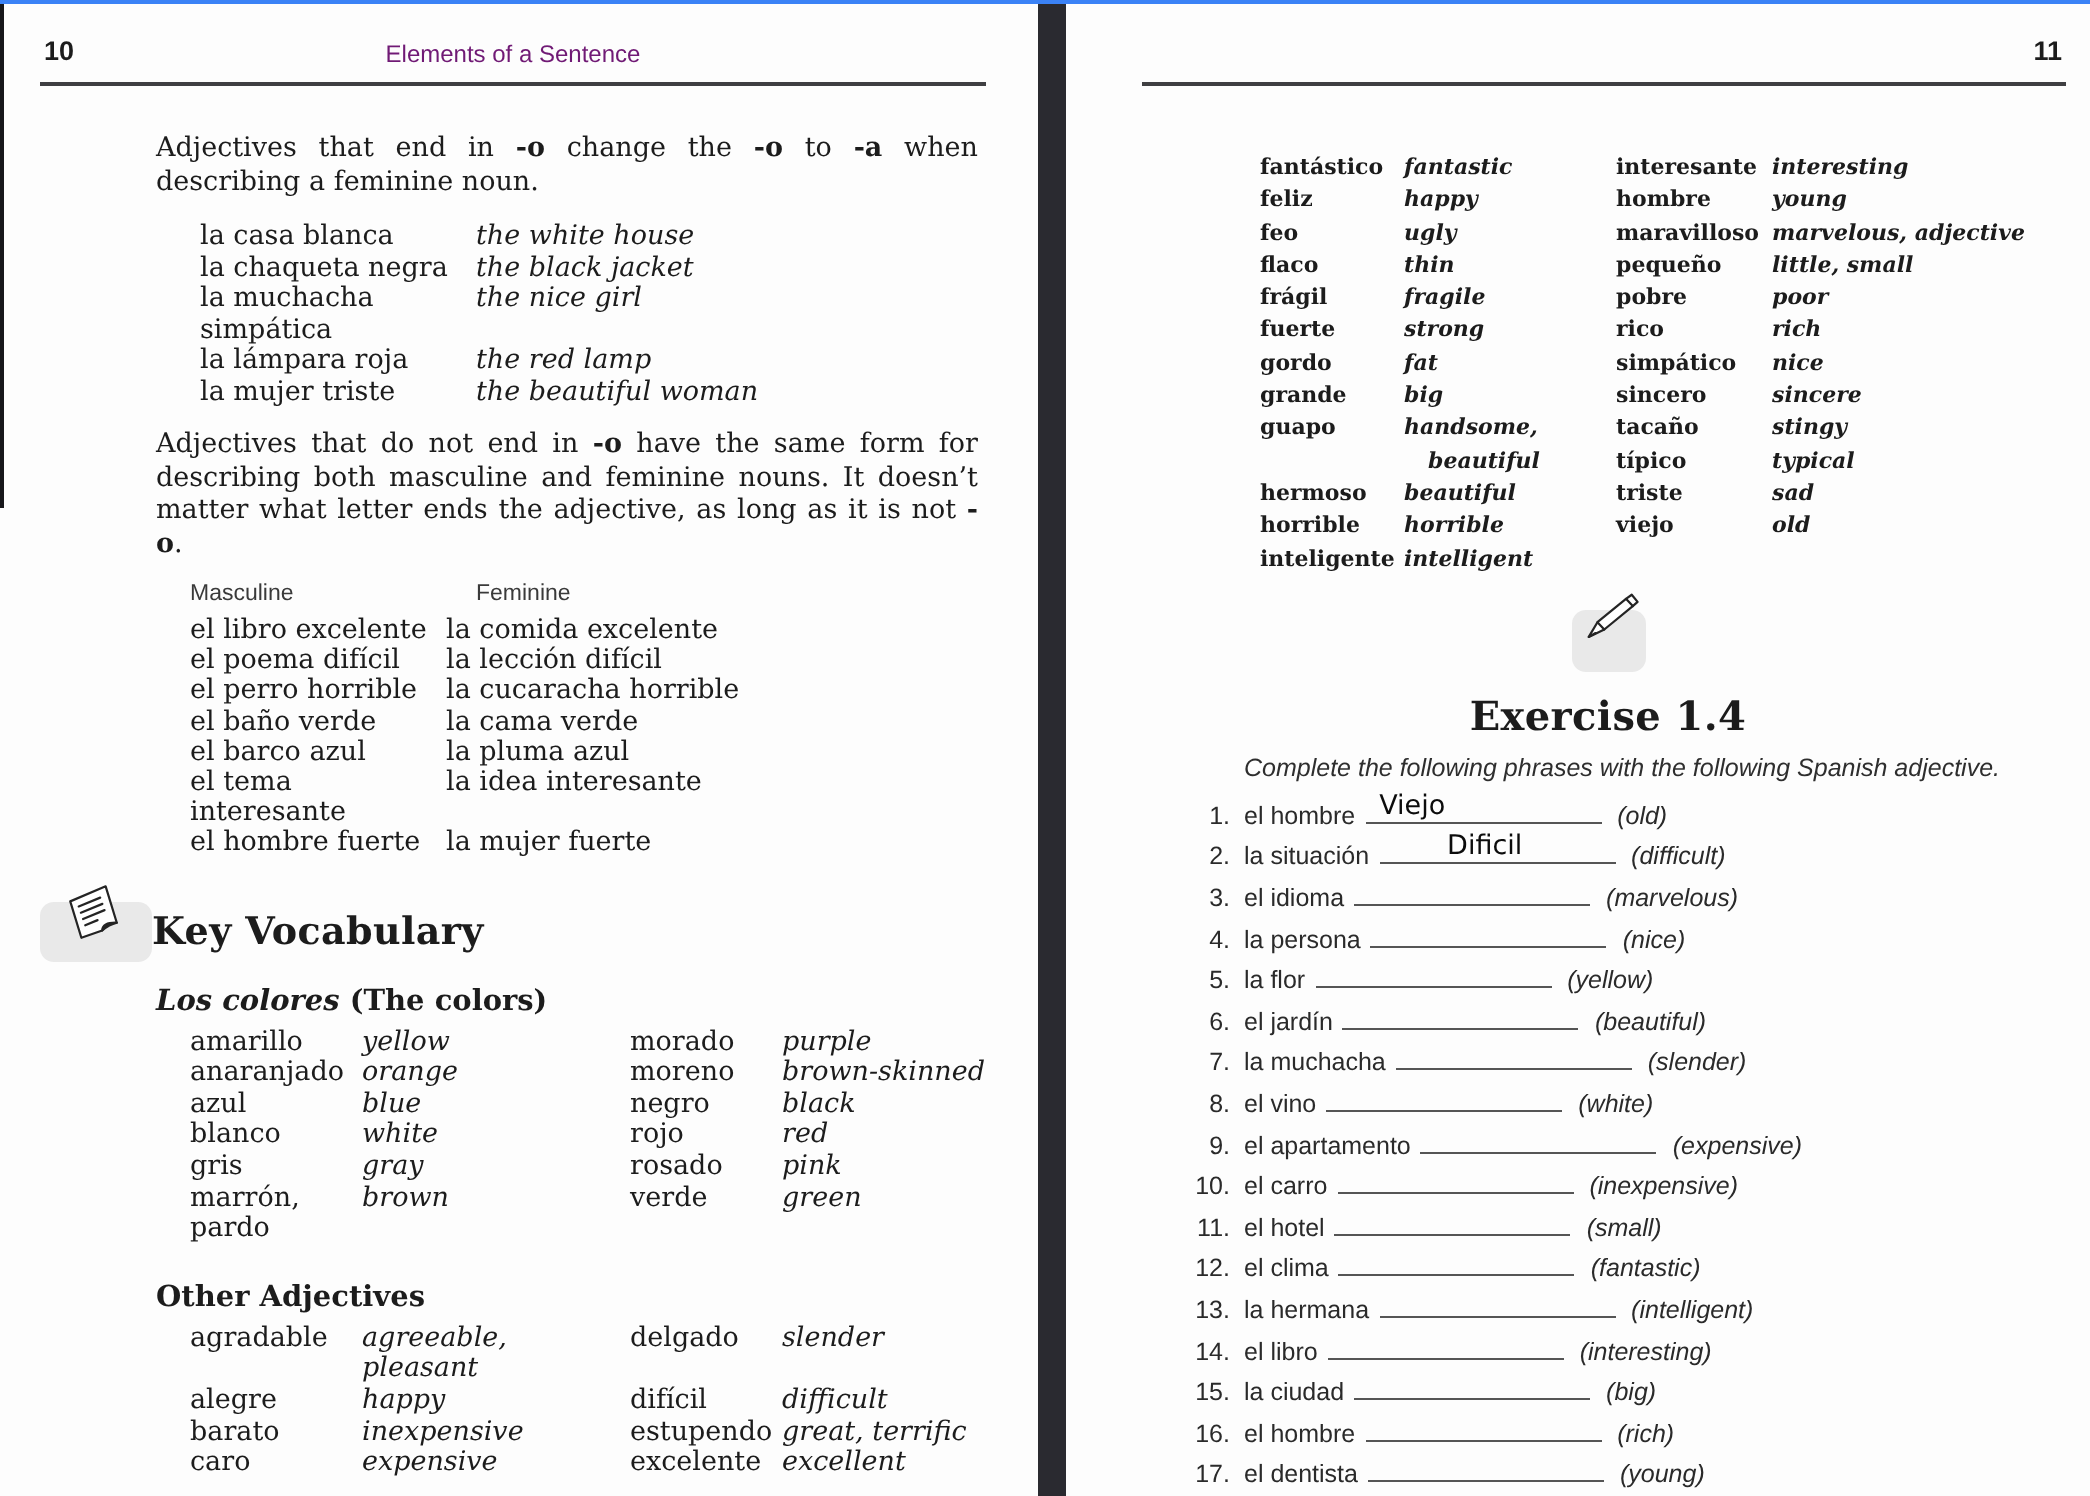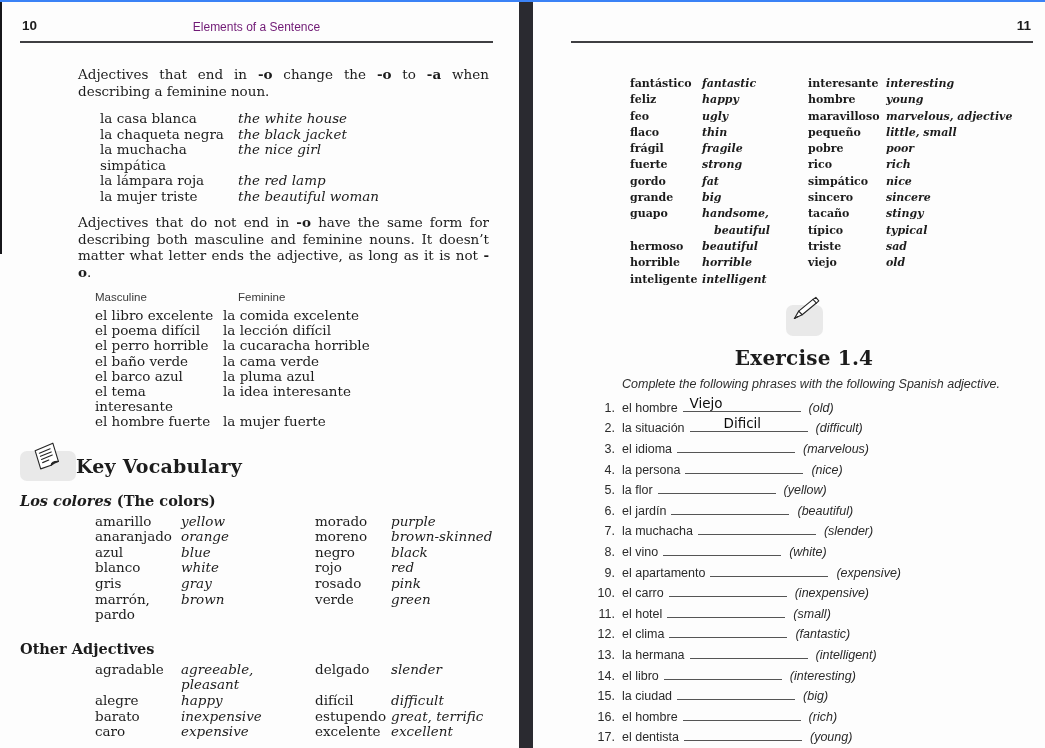--- a/index.html
+++ b/index.html
@@ -43,21 +43,21 @@
 
   .kv-head { display:flex; align-items:center; margin-top:21px; }
   .badge { position:relative; background:#e9e9e9; border-radius:7px; }
   .badge.kv { width:56px; height:30px; }
   .badge.ex { width:37px; height:31px; }
   .badge svg { position:absolute; }
   .badge.kv svg { top:-13px; left:8px; }
   .badge.ex svg { top:-13px; left:1px; }
   .kv-title { font-size:19px; font-weight:bold; letter-spacing:0.2px; }
 
-  .sub-title { margin-top:11px; font-size:14.5px; font-weight:bold; }
+  .sub-title { margin-left:58px; margin-top:11px; font-size:14.5px; font-weight:bold; }
   .sub-title .es { font-style:italic; }
 
   .vocab { display:grid; margin-left:75px; margin-top:5px;
            grid-template-columns:86px 134px 76px auto; font-size:13.5px; line-height:15.6px; }
   .vrow { display:contents; }
 
   
   .adj { display:grid; margin-left:59px; margin-top:33px;
          grid-template-columns:72px 106px 78px auto; font-size:11px; line-height:16.3px;font-weight:bold; }
   .indent { padding-left:12px; }

